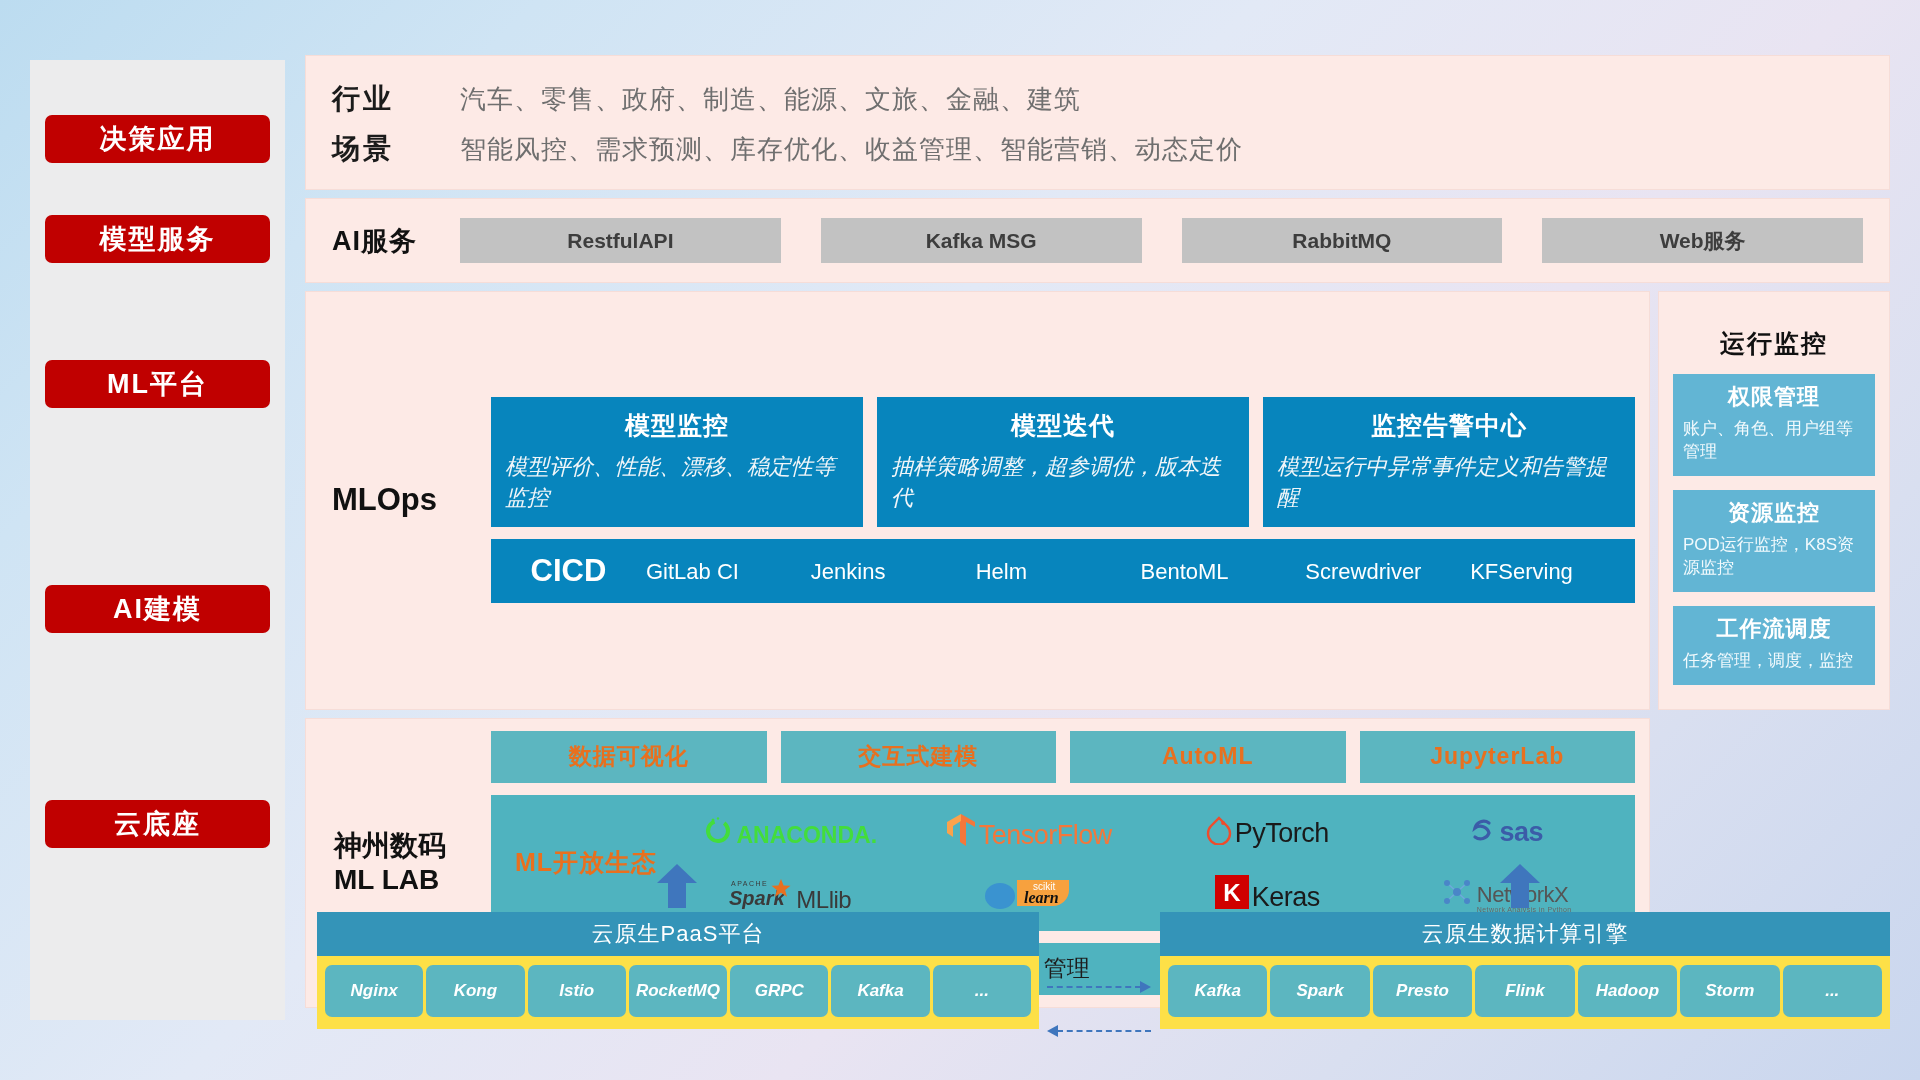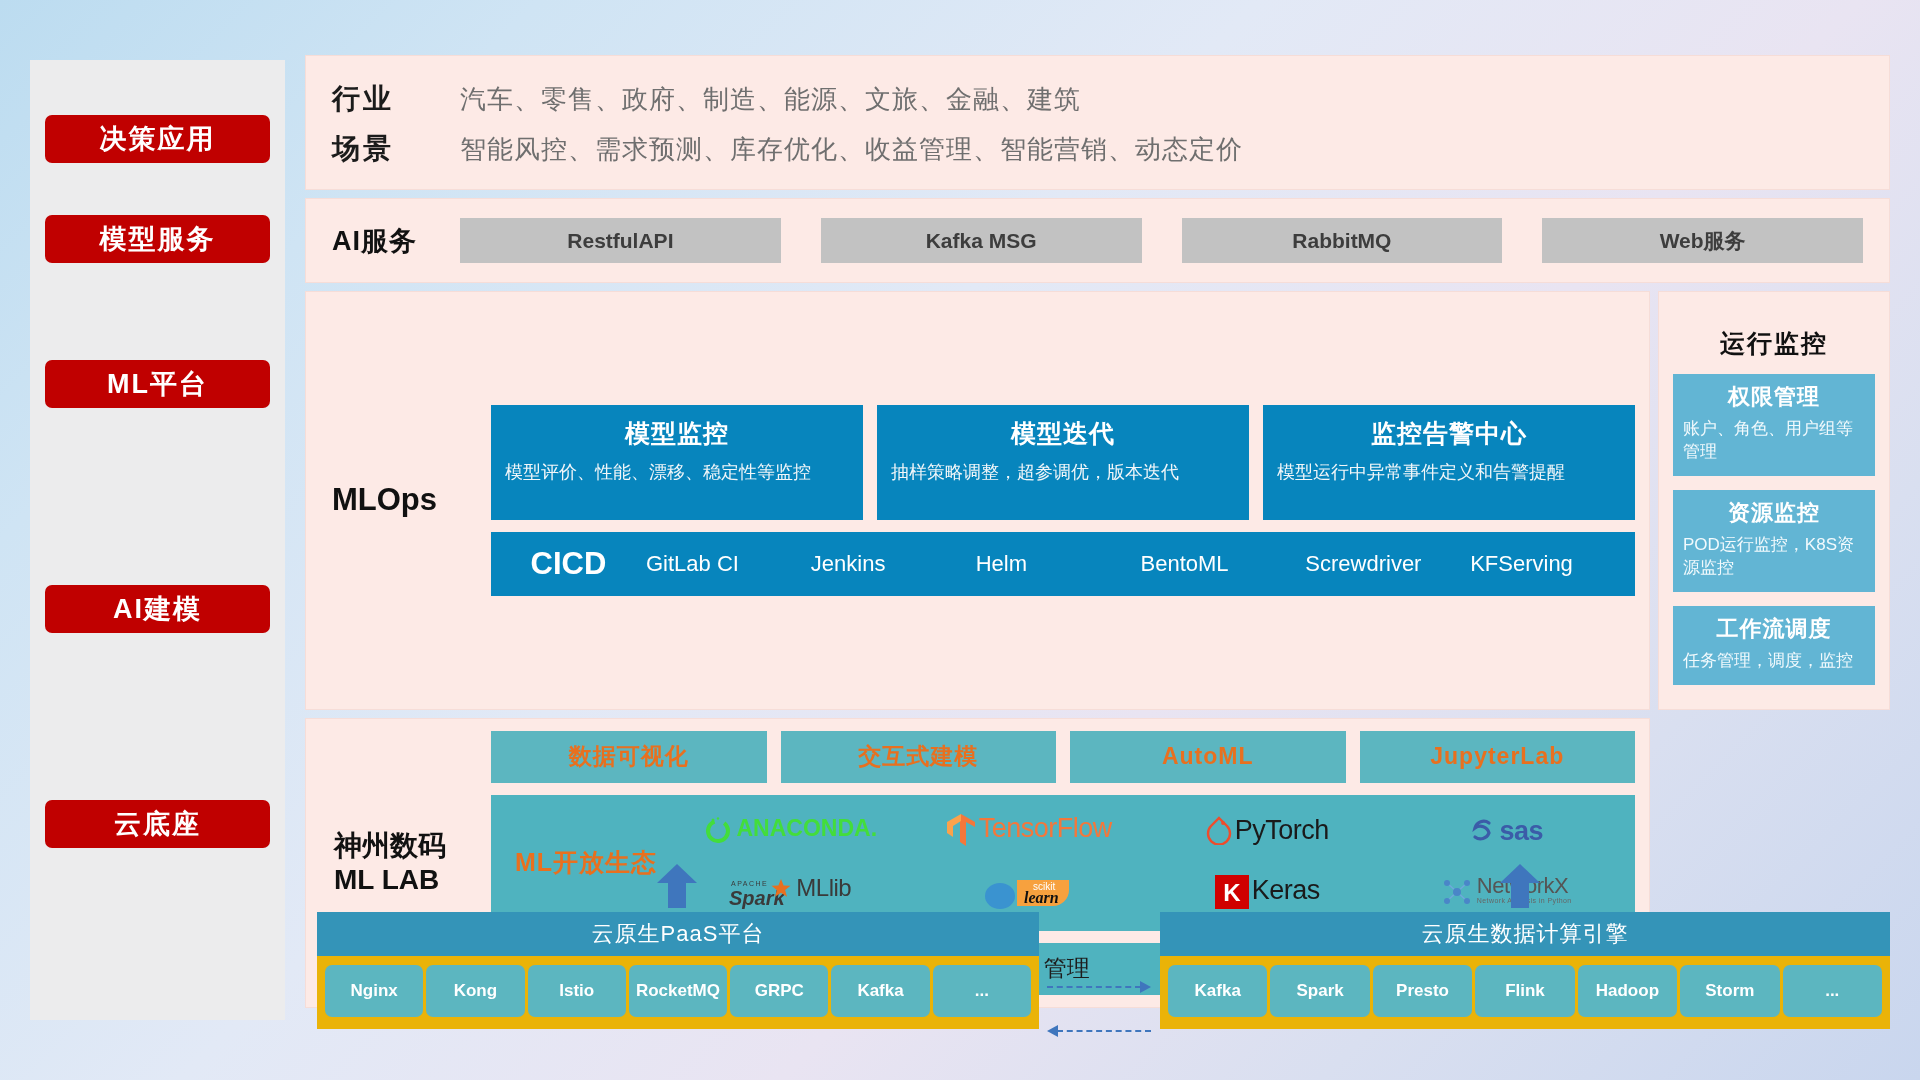--- a/index.html
+++ b/index.html
@@ -71,21 +71,21 @@
   .mlops-right { flex: 1; }
   .mlops-cards { display: flex; gap: 14px; }
   .mlops-card {
     flex: 1; background: #0785bd; color: #fff;
     padding: 12px 14px 14px 14px; min-height: 115px;
   }
   .mlops-card h4 {
     font-size: 25px; font-weight: bold; text-align: center;
     margin-bottom: 10px; letter-spacing: 1px;
   }
-  .mlops-card p { font-size: 18px; line-height: 1.38; color: #f1f6f9; }
+  .mlops-card p { font-size: 22px; line-height: 1.38; color: #f1f6f9; font-style: italic; }
   .cicd-bar {
     margin-top: 12px; background: #0785bd; height: 64px;
     display: flex; align-items: center; overflow: hidden;
   }
   .cicd-title {
     width: 155px; flex: none; text-align: center;
     color: #fff; font-size: 31px; font-weight: bold;
   }
   .cicd-items { display: flex; flex: 1; }
   .cicd-item {
@@ -141,21 +141,21 @@
   .eco-label {
     width: 170px; flex: none; text-align: center;
     color: #e8701f; font-size: 25px; font-weight: bold; letter-spacing: 1px;
   }
   .eco-grid {
     flex: 1; display: grid;
     grid-template-columns: repeat(4, 1fr);
     grid-template-rows: 62px 62px;
     align-items: center; justify-items: center;
   }
-  .logo { display: flex; align-items: flex-start; gap: 3px; }
+  .logo { display: flex; align-items: flex-end; gap: 3px; }
   .logo-txt { font-size: 27px; letter-spacing: -0.5px; }
 
   .ds-bar {
     margin-top: 12px; background: #4fb3bf; height: 52px;
     display: flex; align-items: center;
   }
   .ds-title {
     width: 170px; flex: none; text-align: center;
     color: #e8701f; font-size: 25px; font-weight: bold; letter-spacing: 1px;
   }
@@ -168,22 +168,22 @@
   #cloud-zone { position: absolute; left: 305px; top: 890px; width: 1585px; height: 150px; }
   .cloud-group { position: absolute; top: 22px; }
   #cloud-paas  { left: 12px;  width: 722px; }
   #cloud-engine{ left: 855px; width: 730px; }
   .cloud-head {
     height: 44px; background: #3494b8; color: #fff;
     display: flex; align-items: center; justify-content: center;
     font-size: 22px; letter-spacing: 1px;
   }
   .cloud-body {
-    background: #eab308; padding: 9px 8px 12px 8px;
-    display: flex; gap: 3px;
+    background: #fde047; padding: 9px 8px 12px 8px;
+    display: flex; gap: 3px; font-style: italic;
   }
   .cloud-chip {
     flex: 1; height: 52px; background: #5cb6c0; border-radius: 7px;
     display: flex; align-items: center; justify-content: center; text-align: center;
     color: #ffffff; font-size: 17px; font-weight: bold; line-height: 1.1; padding: 2px;
   }
 
   .arrow-up {
     position: absolute; width: 40px; height: 44px;
   }

